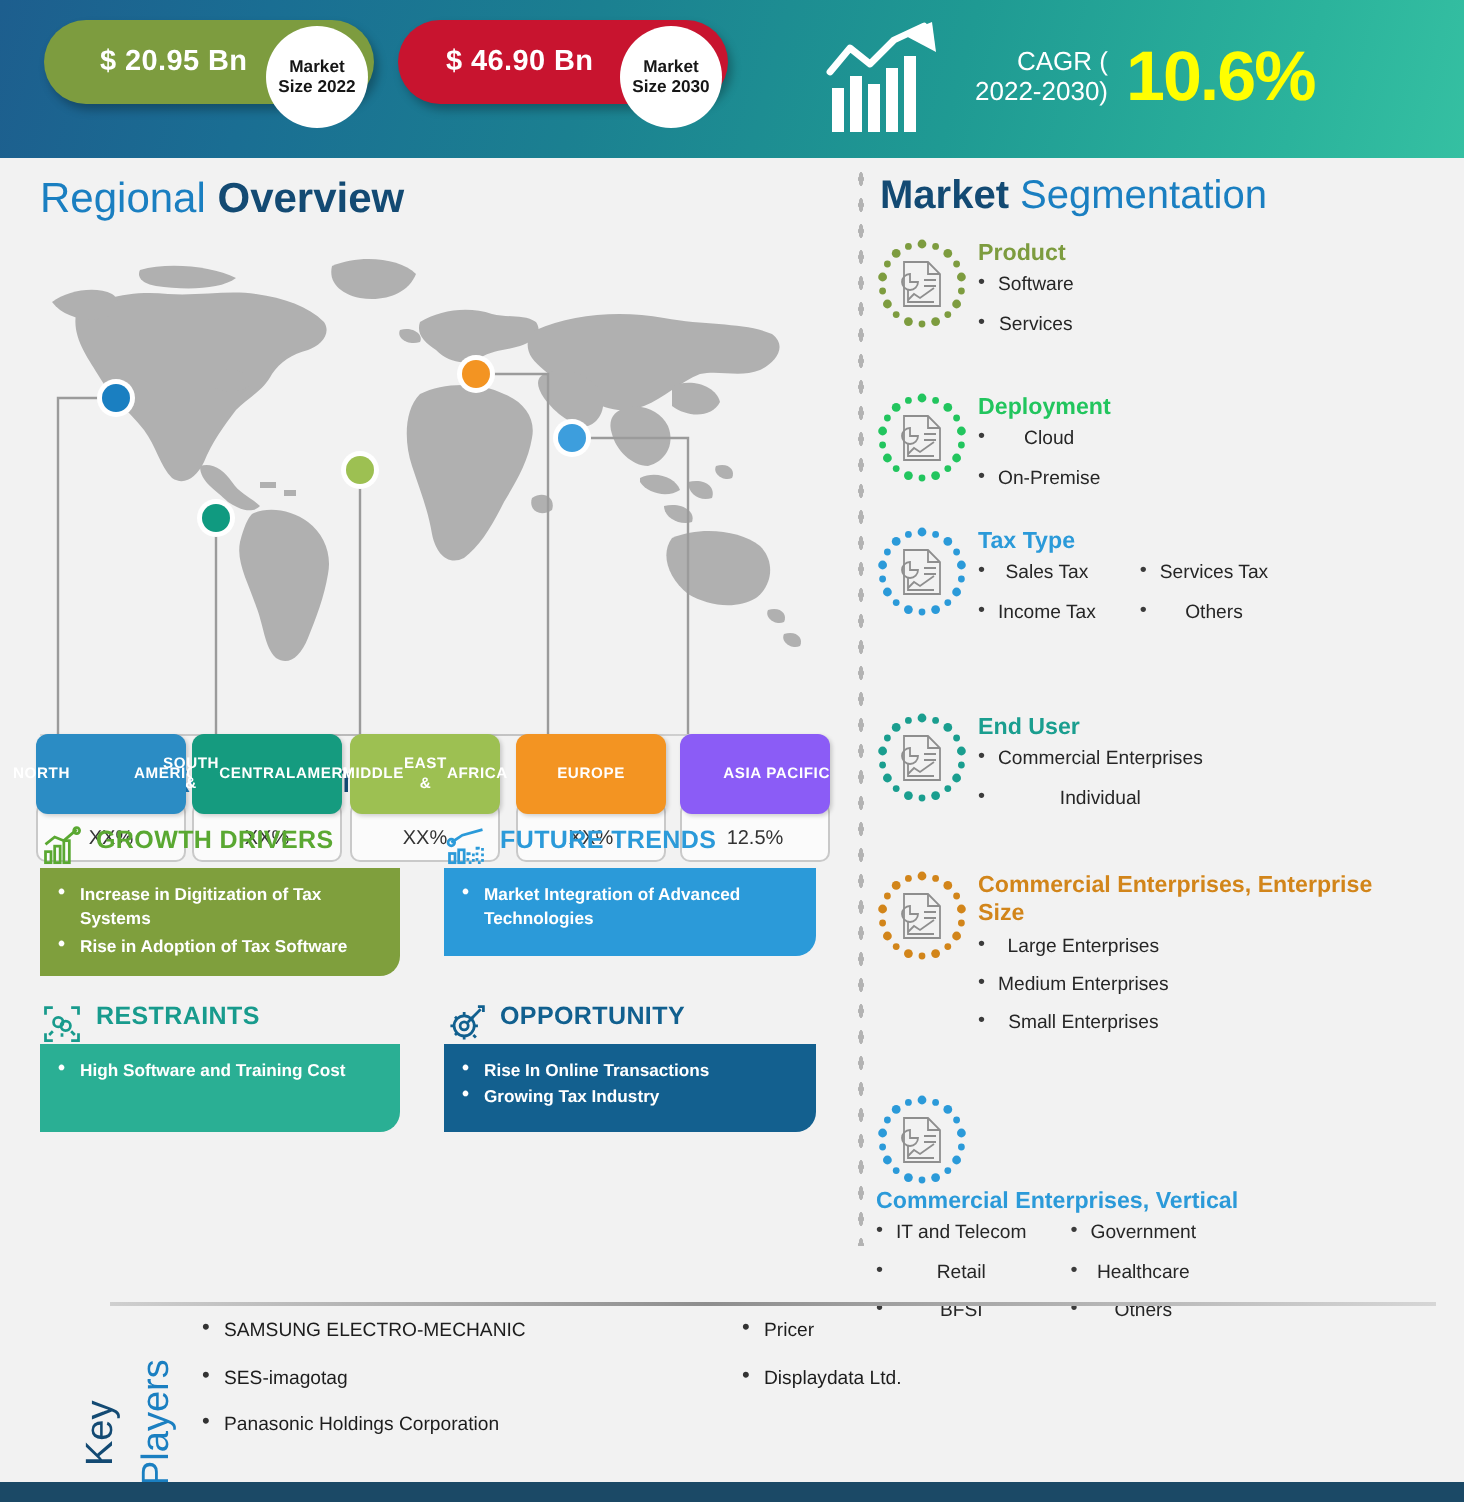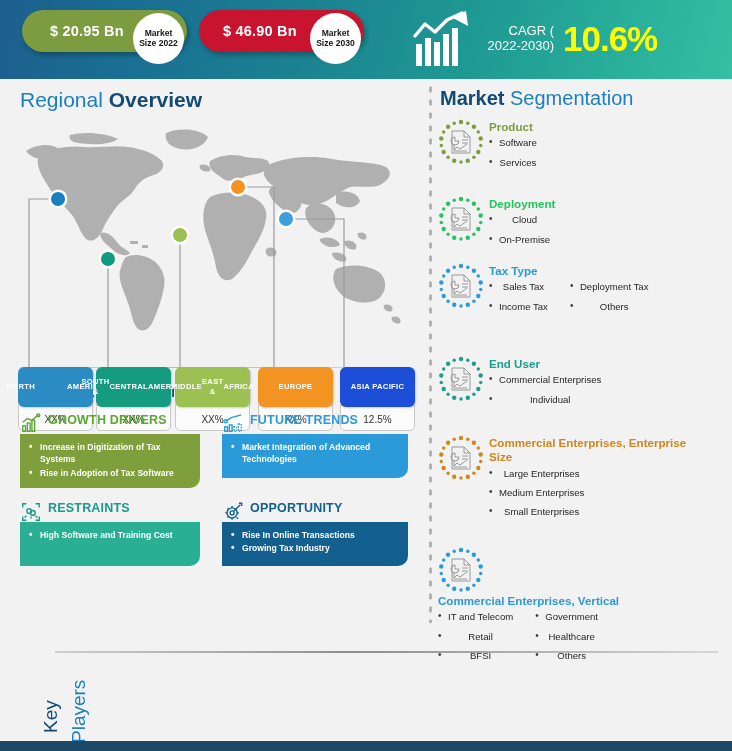--- a/index.html
+++ b/index.html
@@ -267,21 +267,21 @@
           </div>
           <div class="region-val">XX%</div>
         </div>
         <div class="region-box" style="left: 258px; top: 288px;">
           <div class="region-top" style="background: rgb(243, 148, 34);">
             <div>EUROPE</div>
           </div>
           <div class="region-val">XX%</div>
         </div>
         <div class="region-box" style="left: 340px; top: 288px;">
-          <div class="region-top" style="background: #1d4ed8;">
+          <div class="region-top" style="background: #8b5cf6; justify-content: flex-end;">
             <div>ASIA PACIFIC</div>
           </div>
           <div class="region-val">12.5%</div>
         </div>
       </div>
 
     <div class="hr-top"></div>
 
     <div class="sec-title" id="md-title">
       <span class="w1">Market </span><span class="w2">Dynamics</span>
@@ -463,21 +463,21 @@
               <path d="M16 26v6h13" stroke="#8e8e8e" fill="none" stroke-width="0.9"></path>
             </svg></div>
           <div class="seg-body">
             <div class="seg-label" style="color: rgb(43, 154, 217); max-width: 210px; white-space: normal;">Tax Type</div>
             <div class="seg-list">
               <div class="col">
                 <div class="seg-li">Sales Tax</div>
                 <div class="seg-li">Income Tax</div>
               </div>
               <div class="col" style="margin-left: 22px;">
-                <div class="seg-li">Deployment Tax</div>
+                <div class="seg-li">Services Tax</div>
                 <div class="seg-li">Others</div>
               </div>
             </div>
           </div>
         </div>
         <div class="seg-item" style="top: 277px;">
           <div class="seg-icon"><svg width="46" height="46" viewBox="0 0 46 46">
               <circle cx="23.0" cy="3.0" r="2.2" fill="#1a9e8f"></circle>
               <circle cx="29.8" cy="4.2" r="1.7" fill="#1a9e8f"></circle>
               <circle cx="35.9" cy="7.7" r="2.2" fill="#1a9e8f"></circle>
@@ -595,15 +595,26 @@
           </div>
         </div>
       </div>
   </div>
 
   <div class="kp-rule"></div>
   <div class="kp-label">
     <span class="kp-key">Key</span>
     <span class="kp-players">Players</span>
   </div>
+  <div class="kp-cols" id="kp-cols">
+      <div class="col" style="width: 270px;">
+        <div class="kp-li">SAMSUNG ELECTRO-MECHANIC</div>
+        <div class="kp-li">SES-imagotag</div>
+        <div class="kp-li">Panasonic Holdings Corporation</div>
+      </div>
+      <div class="col" style="width: 260px;">
+        <div class="kp-li">Pricer</div>
+        <div class="kp-li">Displaydata Ltd.</div>
+      </div>
+    </div>
 
   <div class="bottom-bar"></div>
 </div>
 
 </body></html>

